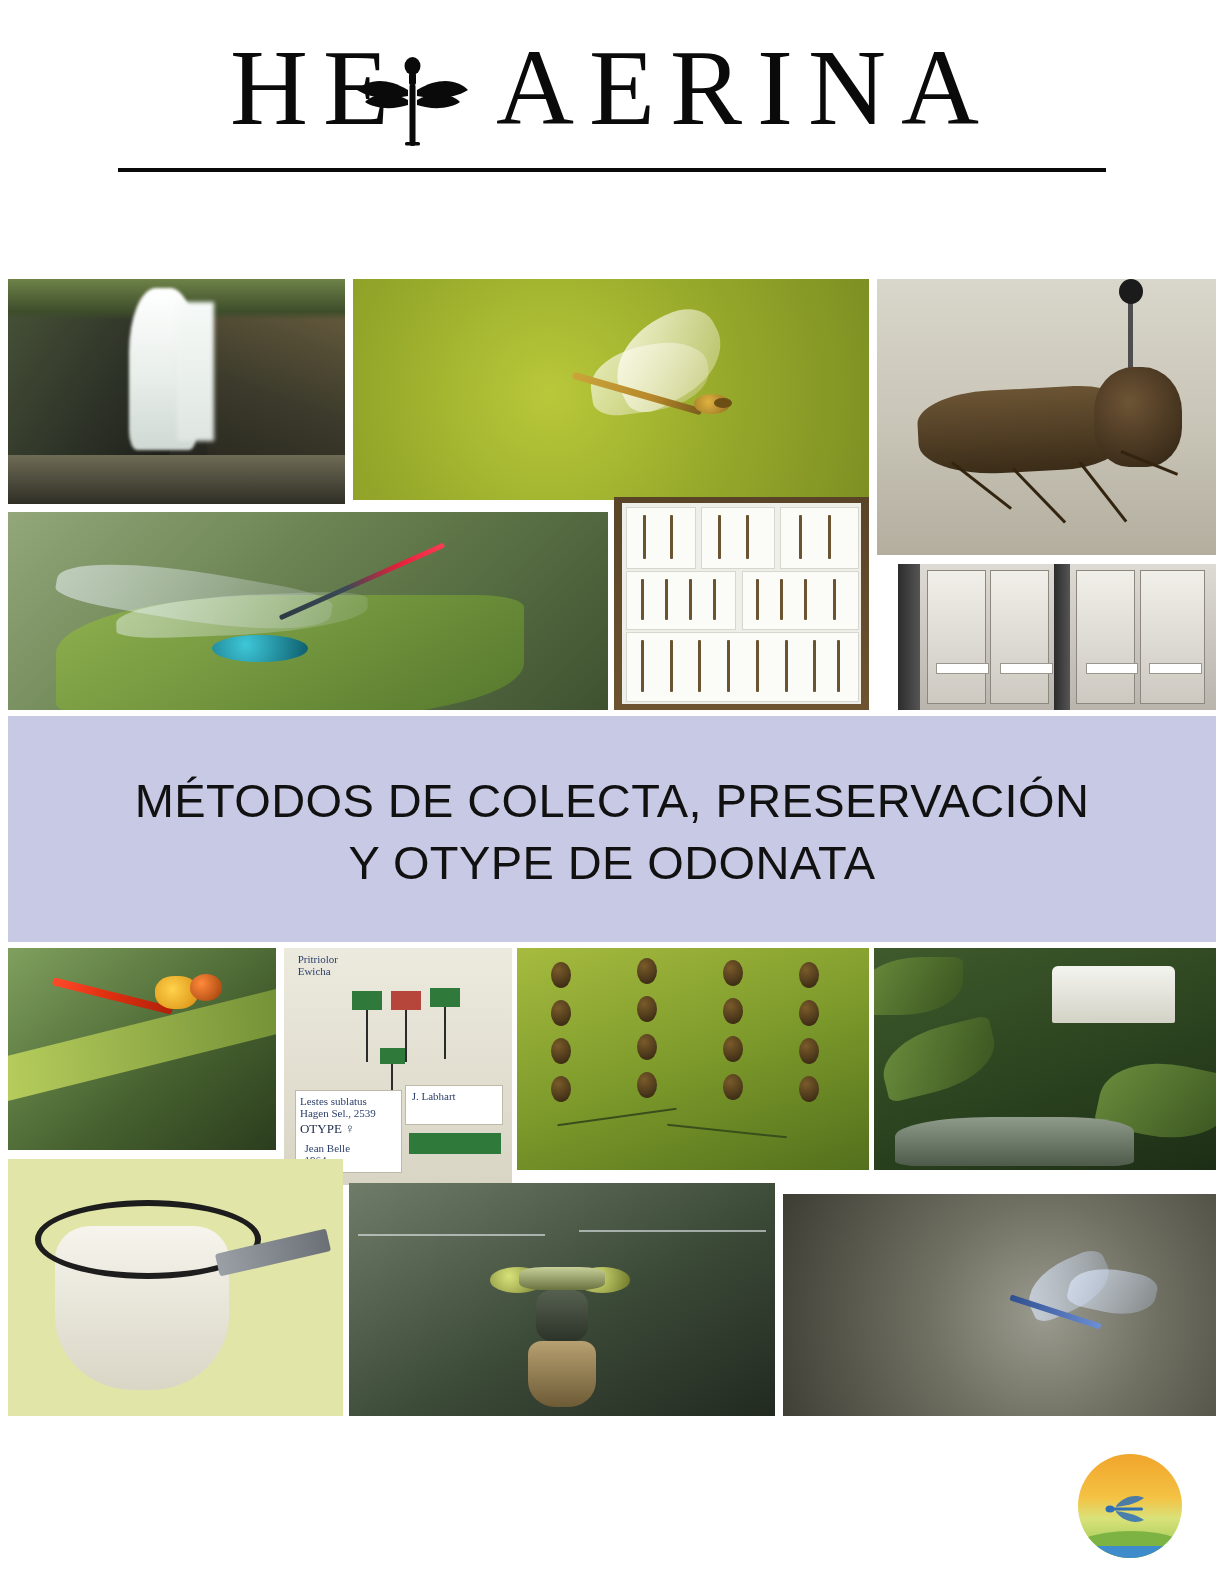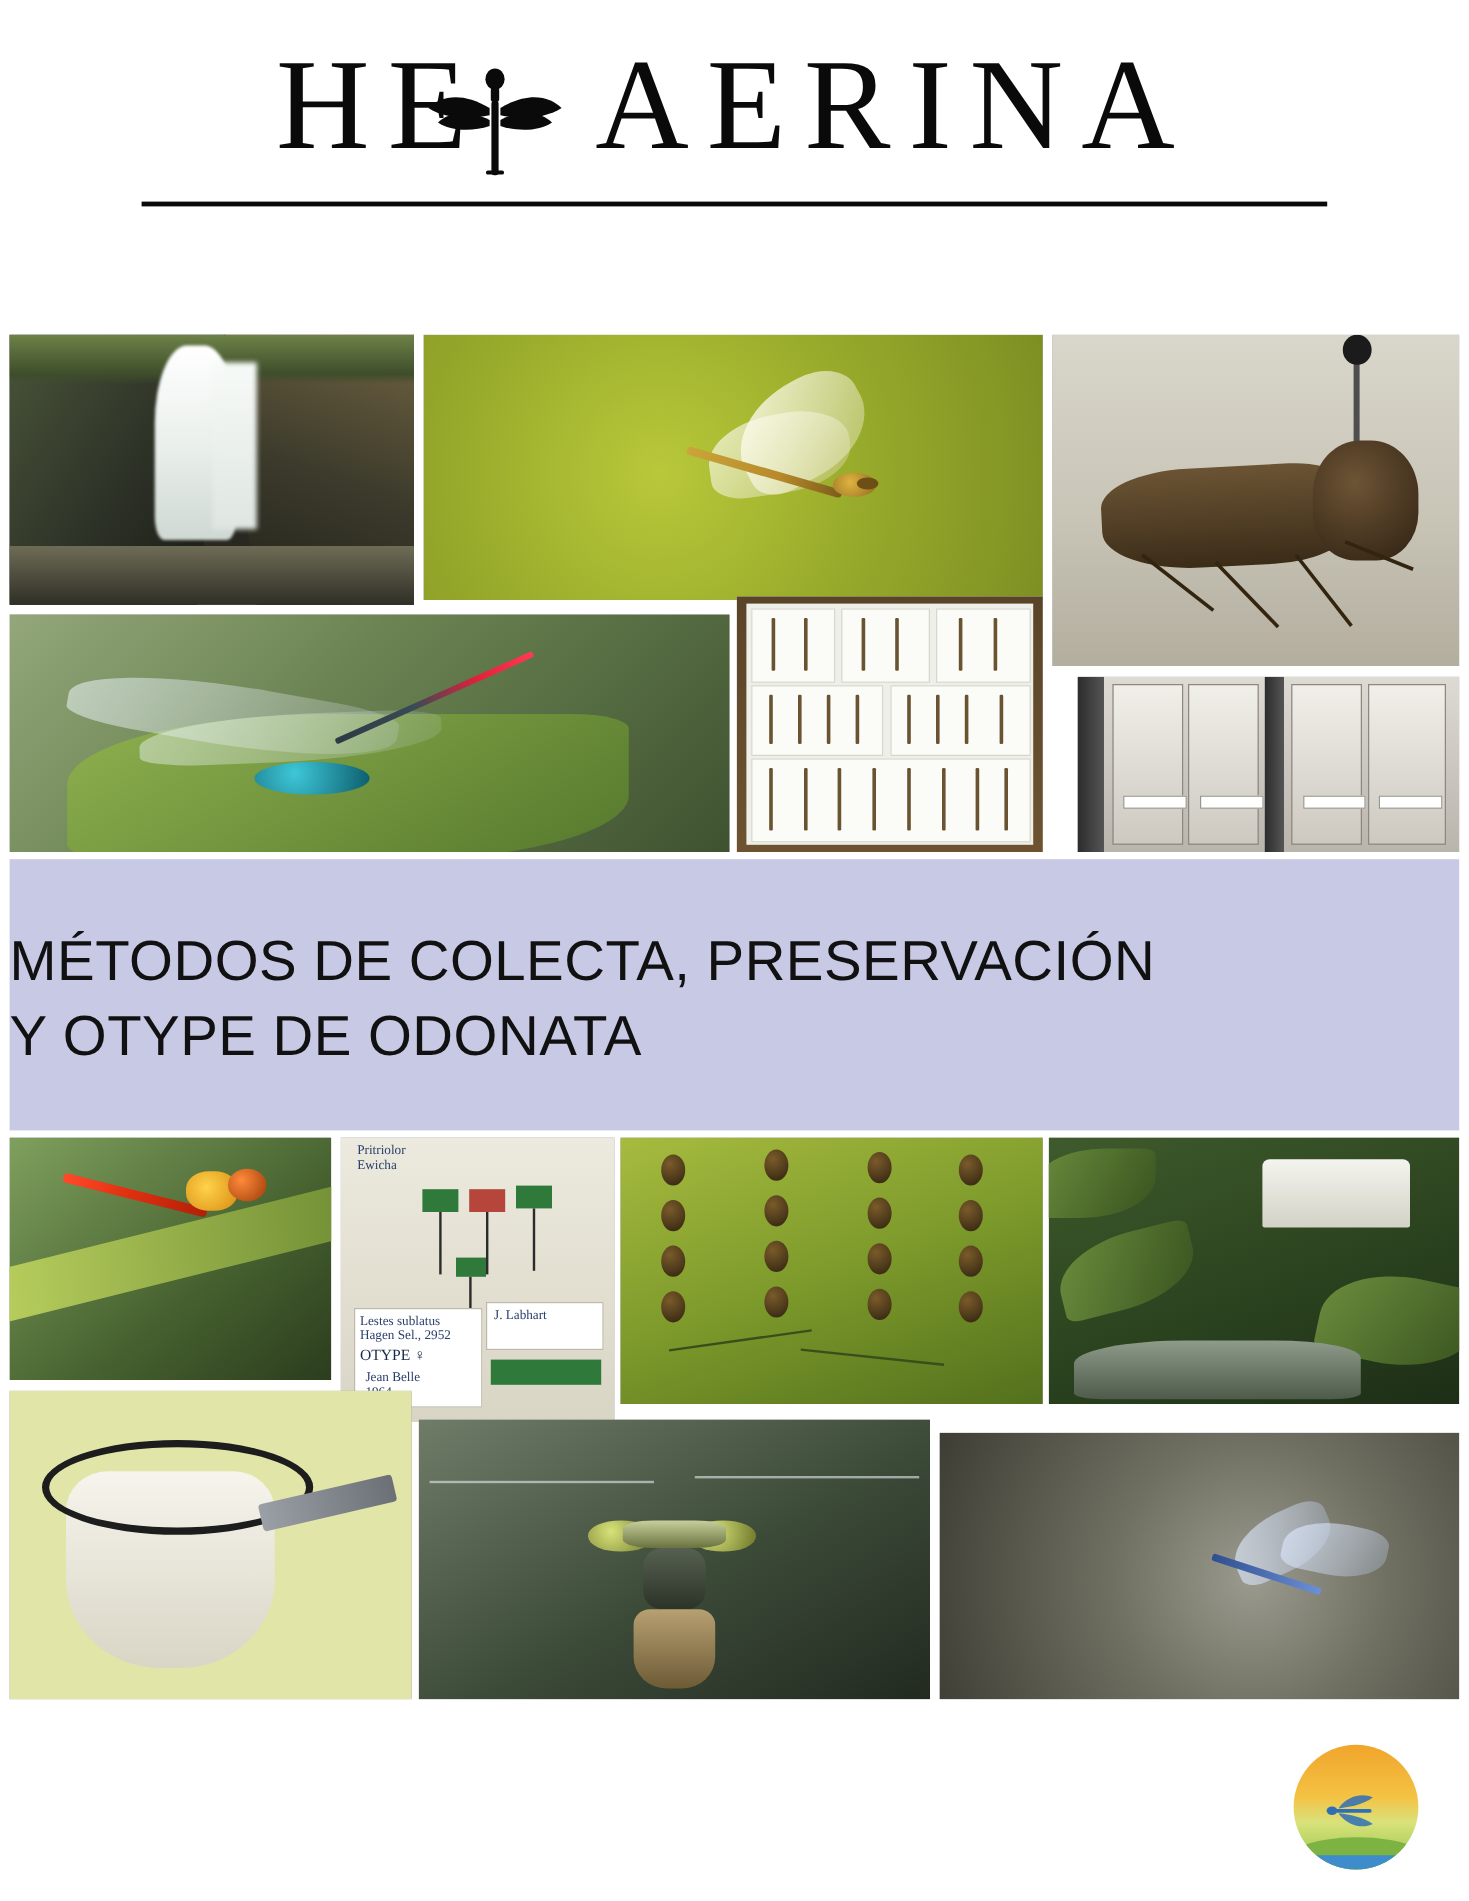--- a/index.html
+++ b/index.html
@@ -67,21 +67,21 @@
   .mosaic-top {
     position: absolute;
     left: 8px;
     top: 279px;
     width: 1208px;
     height: 431px;
   }
   .ph {
     position: absolute;
     overflow: hidden;
-    background: #a3a3a3;
+    background: #f97316;
   }
 
   
   .ph .layer { position: absolute; left:0; top:0; right:0; bottom:0; }
 
   
   .wf-bg { background: linear-gradient(160deg,#5d6b4a 0%,#3f4733 28%,#2b2b24 62%,#1c1a16 100%); }
   .wf-rock1 { position:absolute; left:-10%; top:-5%; width:60%; height:110%;
     background: linear-gradient(120deg,#4e5a3c,#2d3227 60%,#191a15);
     transform: skewX(-6deg); }
@@ -166,21 +166,21 @@
     left: 8px;
     top: 716px;
     width: 1208px;
     height: 226px;
     background: #c8c9e4;
   }
   .title-text {
     position: absolute;
     left: 0; top: 54px;
     width: 1208px;
-    text-align: left;
+    text-align: center;
     font-size: 47px;
     line-height: 62px;
     color: #111;
     letter-spacing: 0.4px;
     font-weight: 400;
   }
 
   
   .mosaic-bottom {
     position: absolute;
@@ -465,21 +465,21 @@
     <div class="pin-needle" style="left:36%; top:26%; height:22%;"></div>
     <div class="pin-needle" style="left:53%; top:26%; height:22%;"></div>
     <div class="pin-needle" style="left:70%; top:25%; height:22%;"></div>
     <div class="pin-green" style="left:42%; top:42%; width:11%; height:7%;"></div>
     <div class="pin-needle" style="left:47%; top:49%; height:16%;"></div>
 
     <div class="pin-card" style="left:5%; top:60%; width:46%; height:34%;"></div>
     <div class="pin-card" style="left:53%; top:58%; width:42%; height:16%;"></div>
     <div class="pin-green" style="left:55%; top:78%; width:40%; height:9%;"></div>
     <div class="pin-hand" style="left:7%; top:62%;">Lestes sublatus</div>
-    <div class="pin-hand" style="left:7%; top:67%;">Hagen Sel., 2952</div>
+    <div class="pin-hand" style="left:7%; top:67%;">Hagen Sel., 2539</div>
     <div class="pin-hand" style="left:7%; top:74%; font-size:13px; color:#1b2a4a;">OTYPE ♀</div>
     <div class="pin-hand" style="left:9%; top:82%;">Jean Belle</div>
     <div class="pin-hand" style="left:9%; top:87%;">1964</div>
     <div class="pin-hand" style="left:56%; top:60%;">J. Labhart</div>
   </div>
 
   <div class="ph" style="left:509px; top:0; width:352px; height:222px;">
     <div class="layer eg-bg"></div>
     <div class="eg-dot" style="left:34px;  top:14px;"></div>
     <div class="eg-dot" style="left:34px;  top:52px;"></div>

